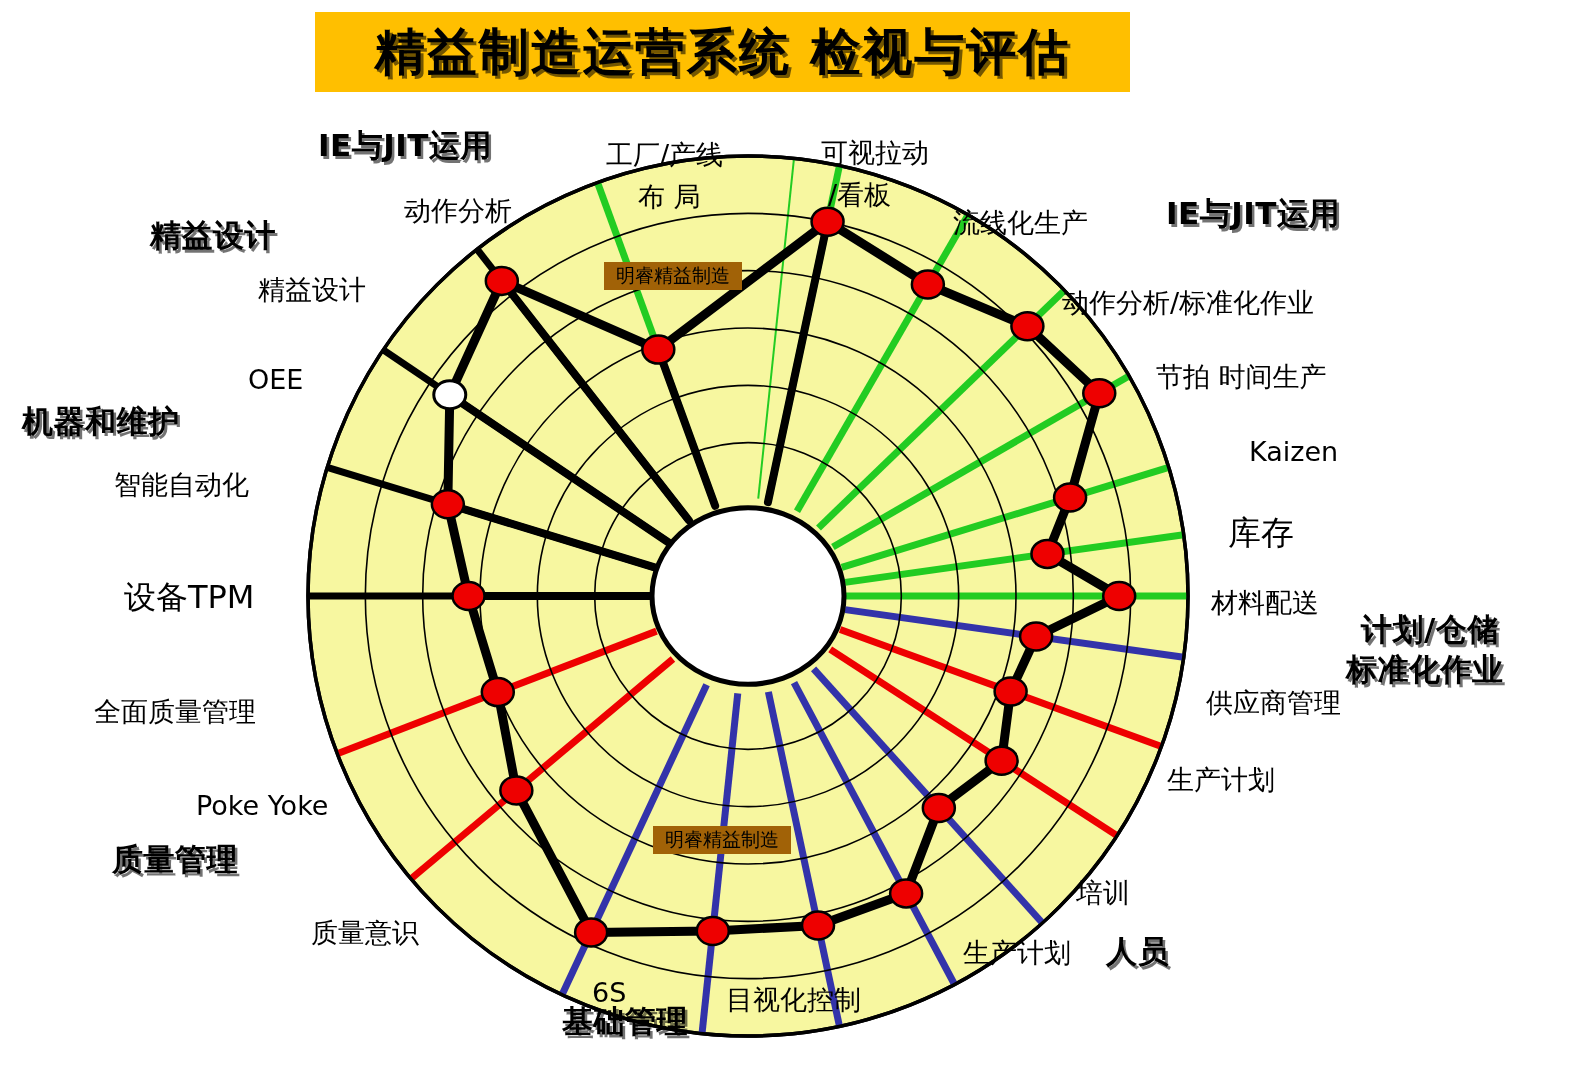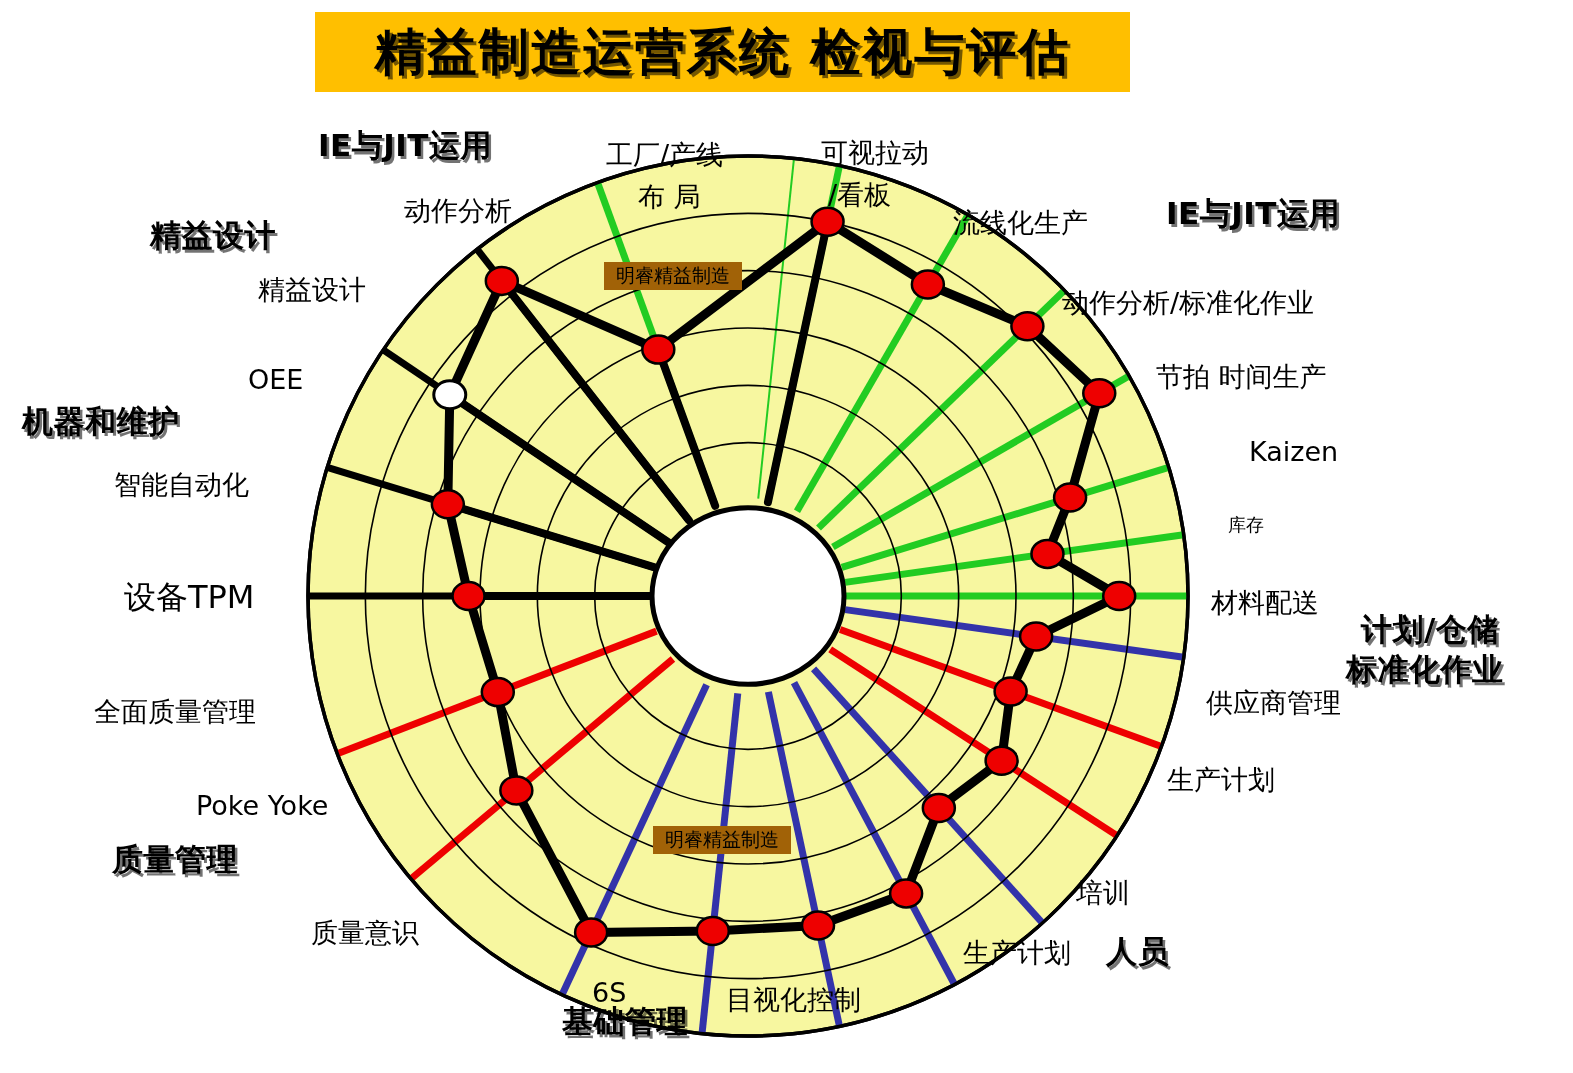--- a/index.html
+++ b/index.html
@@ -130,21 +130,21 @@
   <div id="axis-label-host">
       <div class="lbl axis" style="left: 404px; top: 196px; font-size: 27px;">动作分析</div>
       <div class="lbl axis" style="left: 606px; top: 140px; font-size: 27px;">工厂/产线</div>
       <div class="lbl axis" style="left: 638px; top: 182px; font-size: 27px;">布 局</div>
       <div class="lbl axis" style="left: 821px; top: 138px; font-size: 27px;">可视拉动</div>
       <div class="lbl axis" style="left: 828px; top: 180px; font-size: 27px;">/看板</div>
       <div class="lbl axis" style="left: 953px; top: 208px; font-size: 27px;">流线化生产</div>
       <div class="lbl axis" style="left: 1062px; top: 288px; font-size: 27px;">动作分析/标准化作业</div>
       <div class="lbl axis" style="left: 1156px; top: 362px; font-size: 27px;">节拍 时间生产</div>
       <div class="lbl axis" style="left: 1249px; top: 437px; font-size: 27px;">Kaizen</div>
-      <div class="lbl axis" style="left: 1228px; top: 515px; font-size: 18px; text-align: right;">库存</div>
+      <div class="lbl axis" style="left: 1228px; top: 515px; font-size: 33px; text-align: right;">库存</div>
       <div class="lbl axis" style="left: 1211px; top: 588px; font-size: 27px;">材料配送</div>
       <div class="lbl axis" style="left: 1206px; top: 688px; font-size: 27px;">供应商管理</div>
       <div class="lbl axis" style="left: 1167px; top: 765px; font-size: 27px;">生产计划</div>
       <div class="lbl axis" style="left: 1076px; top: 878px; font-size: 27px;">培训</div>
       <div class="lbl axis" style="left: 963px; top: 938px; font-size: 27px;">生产计划</div>
       <div class="lbl axis" style="left: 684px; top: 985px; font-size: 27px; margin-left: 42px;">目视化控制</div>
       <div class="lbl axis" style="left: 592px; top: 978px; font-size: 27px;">6S</div>
       <div class="lbl axis" style="left: 311px; top: 918px; font-size: 27px;">质量意识</div>
       <div class="lbl axis" style="left: 196px; top: 791px; font-size: 27px;">Poke Yoke</div>
       <div class="lbl axis" style="left: 94px; top: 697px; font-size: 27px;">全面质量管理</div>

